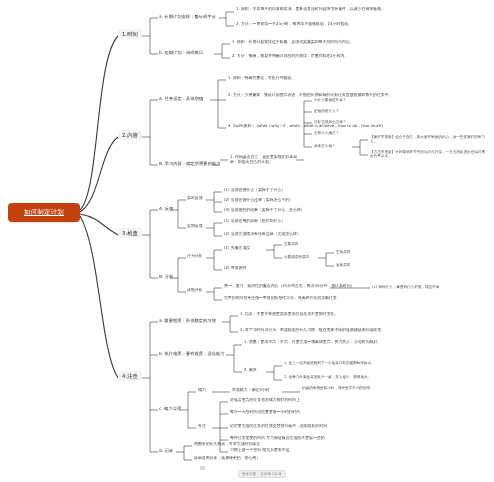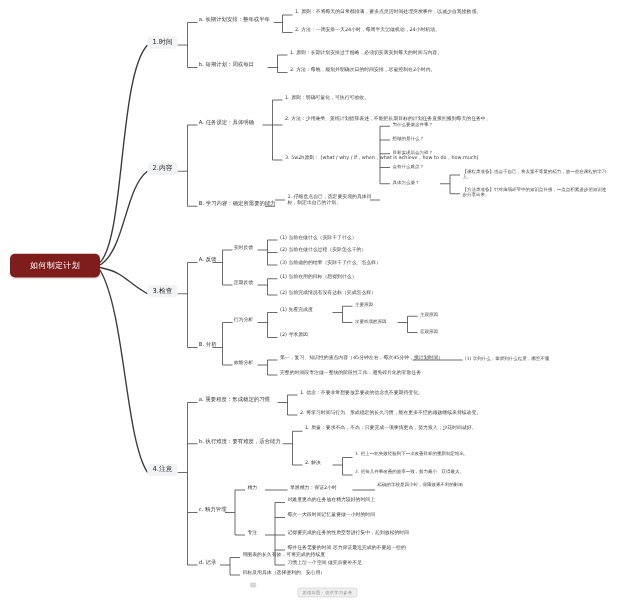--- a/index.html
+++ b/index.html
@@ -8,25 +8,26 @@
     font-family:"DejaVu Sans","Liberation Sans",sans-serif;
     color:#222;
   }
   #canvas{position:absolute;inset:0;width:494px;height:482px;}
   .svg-layer{position:absolute;left:0;top:0;width:494px;height:482px;pointer-events:none;}
   .node{position:absolute;line-height:1.18;white-space:pre-wrap;}
 
   
   .root{
     left:8px;top:203px;width:72px;height:19px;
-    background:#7f1d1d;border-radius:4px;
+    background:#c2410c;border-radius:4px;
     color:#ffffff;font-size:6.4px;
     display:flex;align-items:center;justify-content:center;
     letter-spacing:.3px;
     box-shadow:0 1px 1px rgba(0,0,0,.12);
+    text-decoration:underline;
   }
   
   .lvl1{
     font-size:5.4px;color:#2b2b2b;background:#f2f3f5;
     border-radius:3px;padding:2px 4px;white-space:nowrap;
   }
   
   .lvl2{font-size:4.3px;color:#333;white-space:nowrap;}
   
   .lvl3{font-size:3.9px;color:#3a3a3a;}

